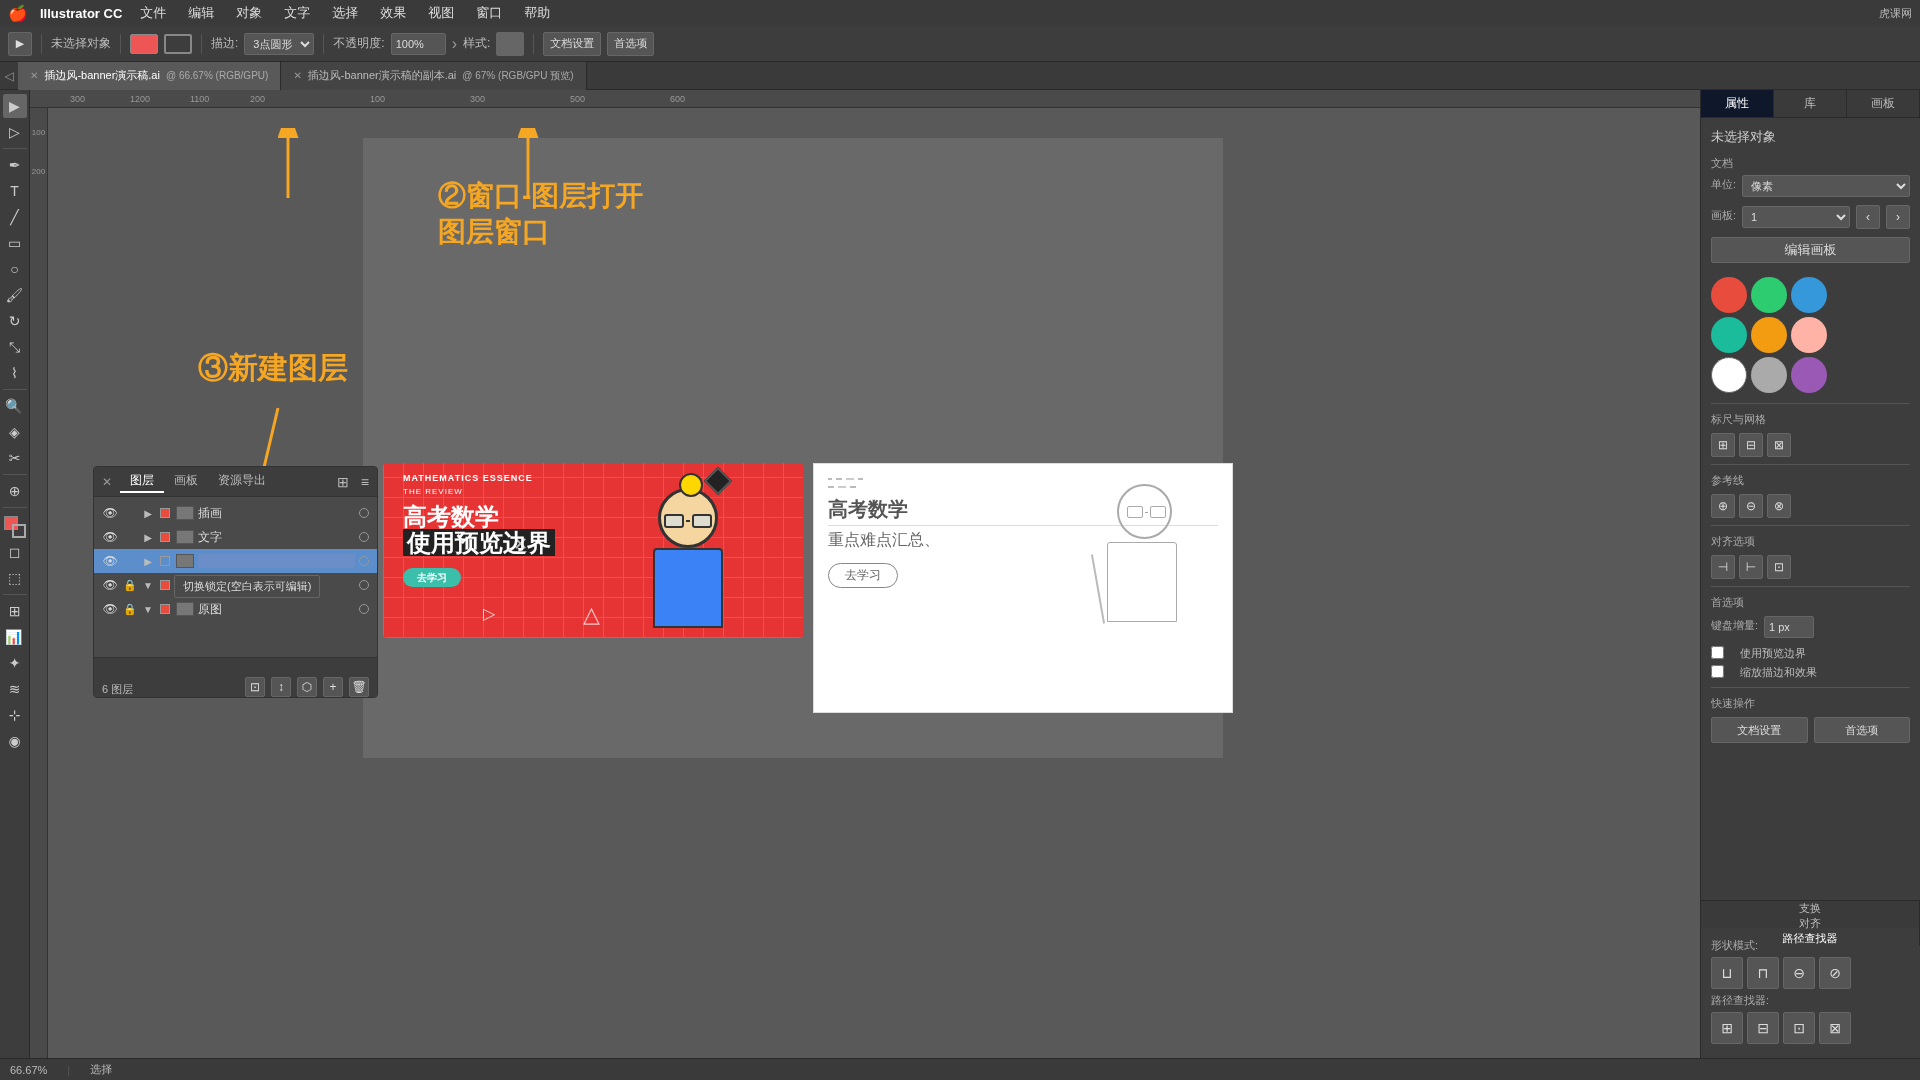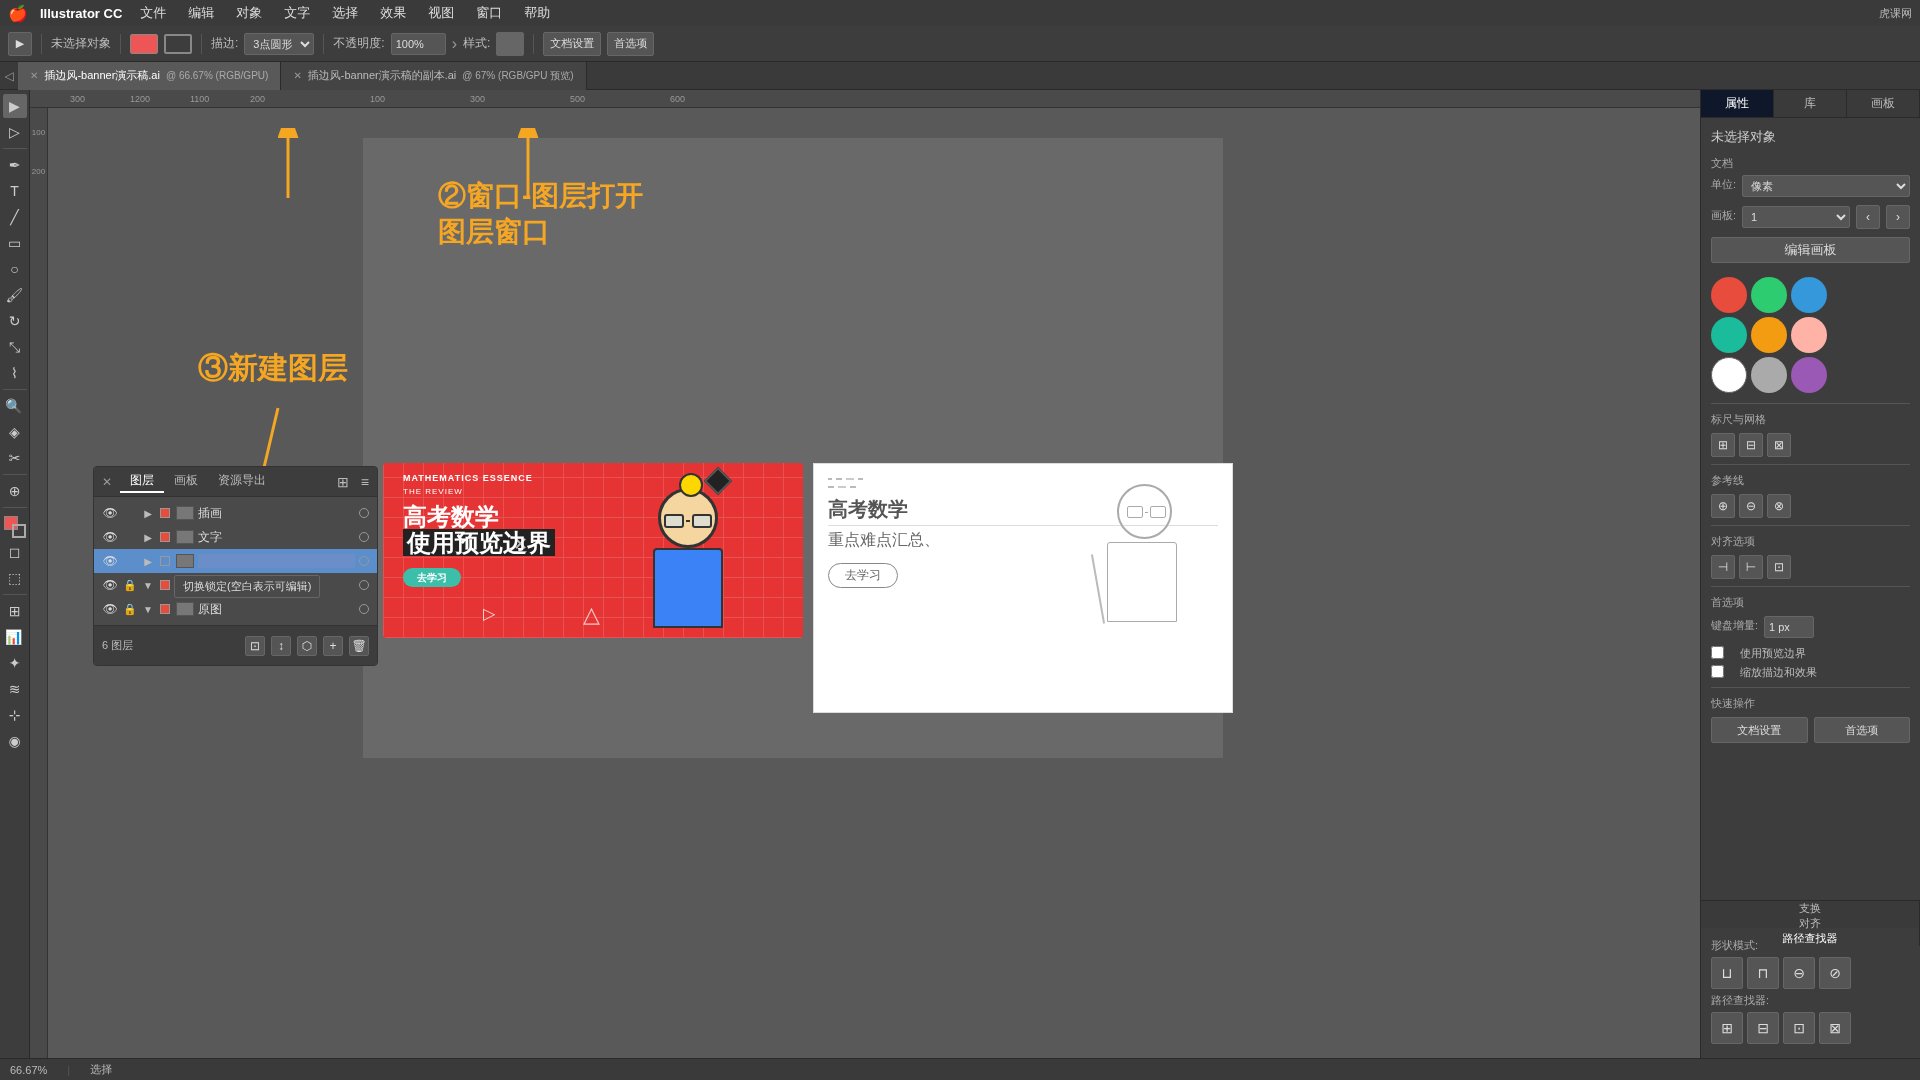--- a/index.html
+++ b/index.html
@@ -205,23 +205,24 @@
     .layer-name { flex: 1; font-size: 12px; color: #ddd; }
     .layer-name input { width: 100%; background: #6b8ec9; border: none; color: white; font-size: 12px; padding: 0 2px; outline: none; }
     .layer-indicator { width: 10px; height: 10px; border-radius: 50%; background: transparent; }
     .layer-indicator.visible { border: 1px solid #999; }
     .tooltip {
       position: absolute; left: 80px; top: 100%; background: #4a4a4a; border: 1px solid #666;
       color: #ddd; font-size: 11px; padding: 3px 8px; border-radius: 2px;
       white-space: nowrap; z-index: 100; margin-top: 2px;
     }
     .layers-footer {
-      display: flex; align-items: center; height: 40px; background: #3d3d3d;
+      display: flex; align-items: flex-end; height: 40px; background: #3d3d3d;
       border-top: 1px solid #333; padding: 0 8px; gap: 6px;
       border-radius: 0 0 4px 4px;
+      margin-top: 32px;
     }
     .layers-footer-label { font-size: 11px; color: #bbb; flex: 1; }
     .layers-footer-btn {
       width: 20px; height: 20px; background: #555; border: 1px solid #666;
       color: #ddd; font-size: 12px; cursor: pointer; display: flex;
       align-items: center; justify-content: center; border-radius: 2px;
     }
   </style>
 </head>
 <body>

